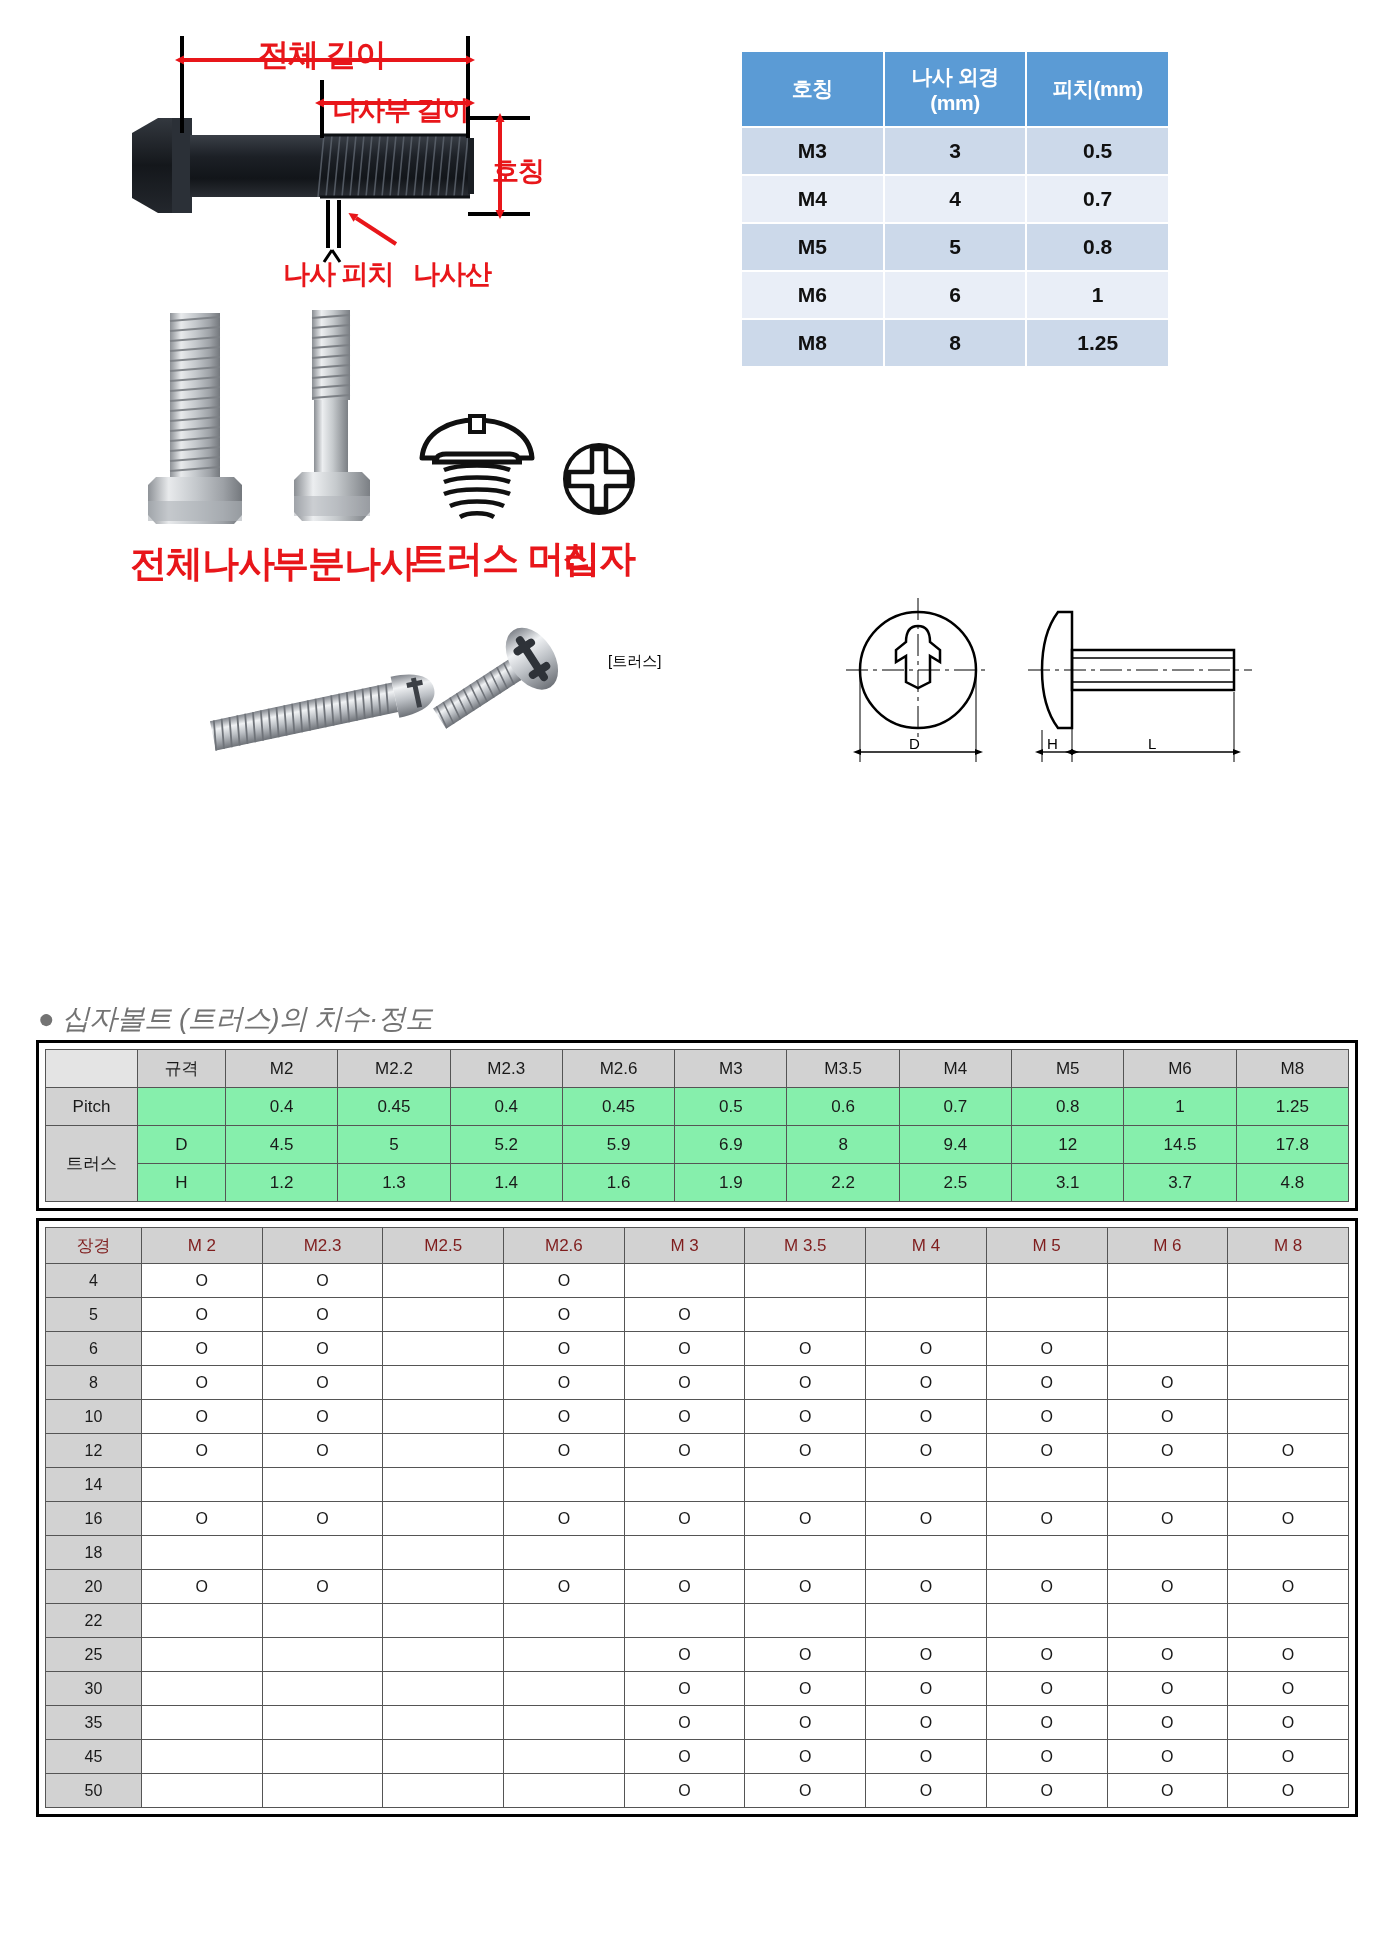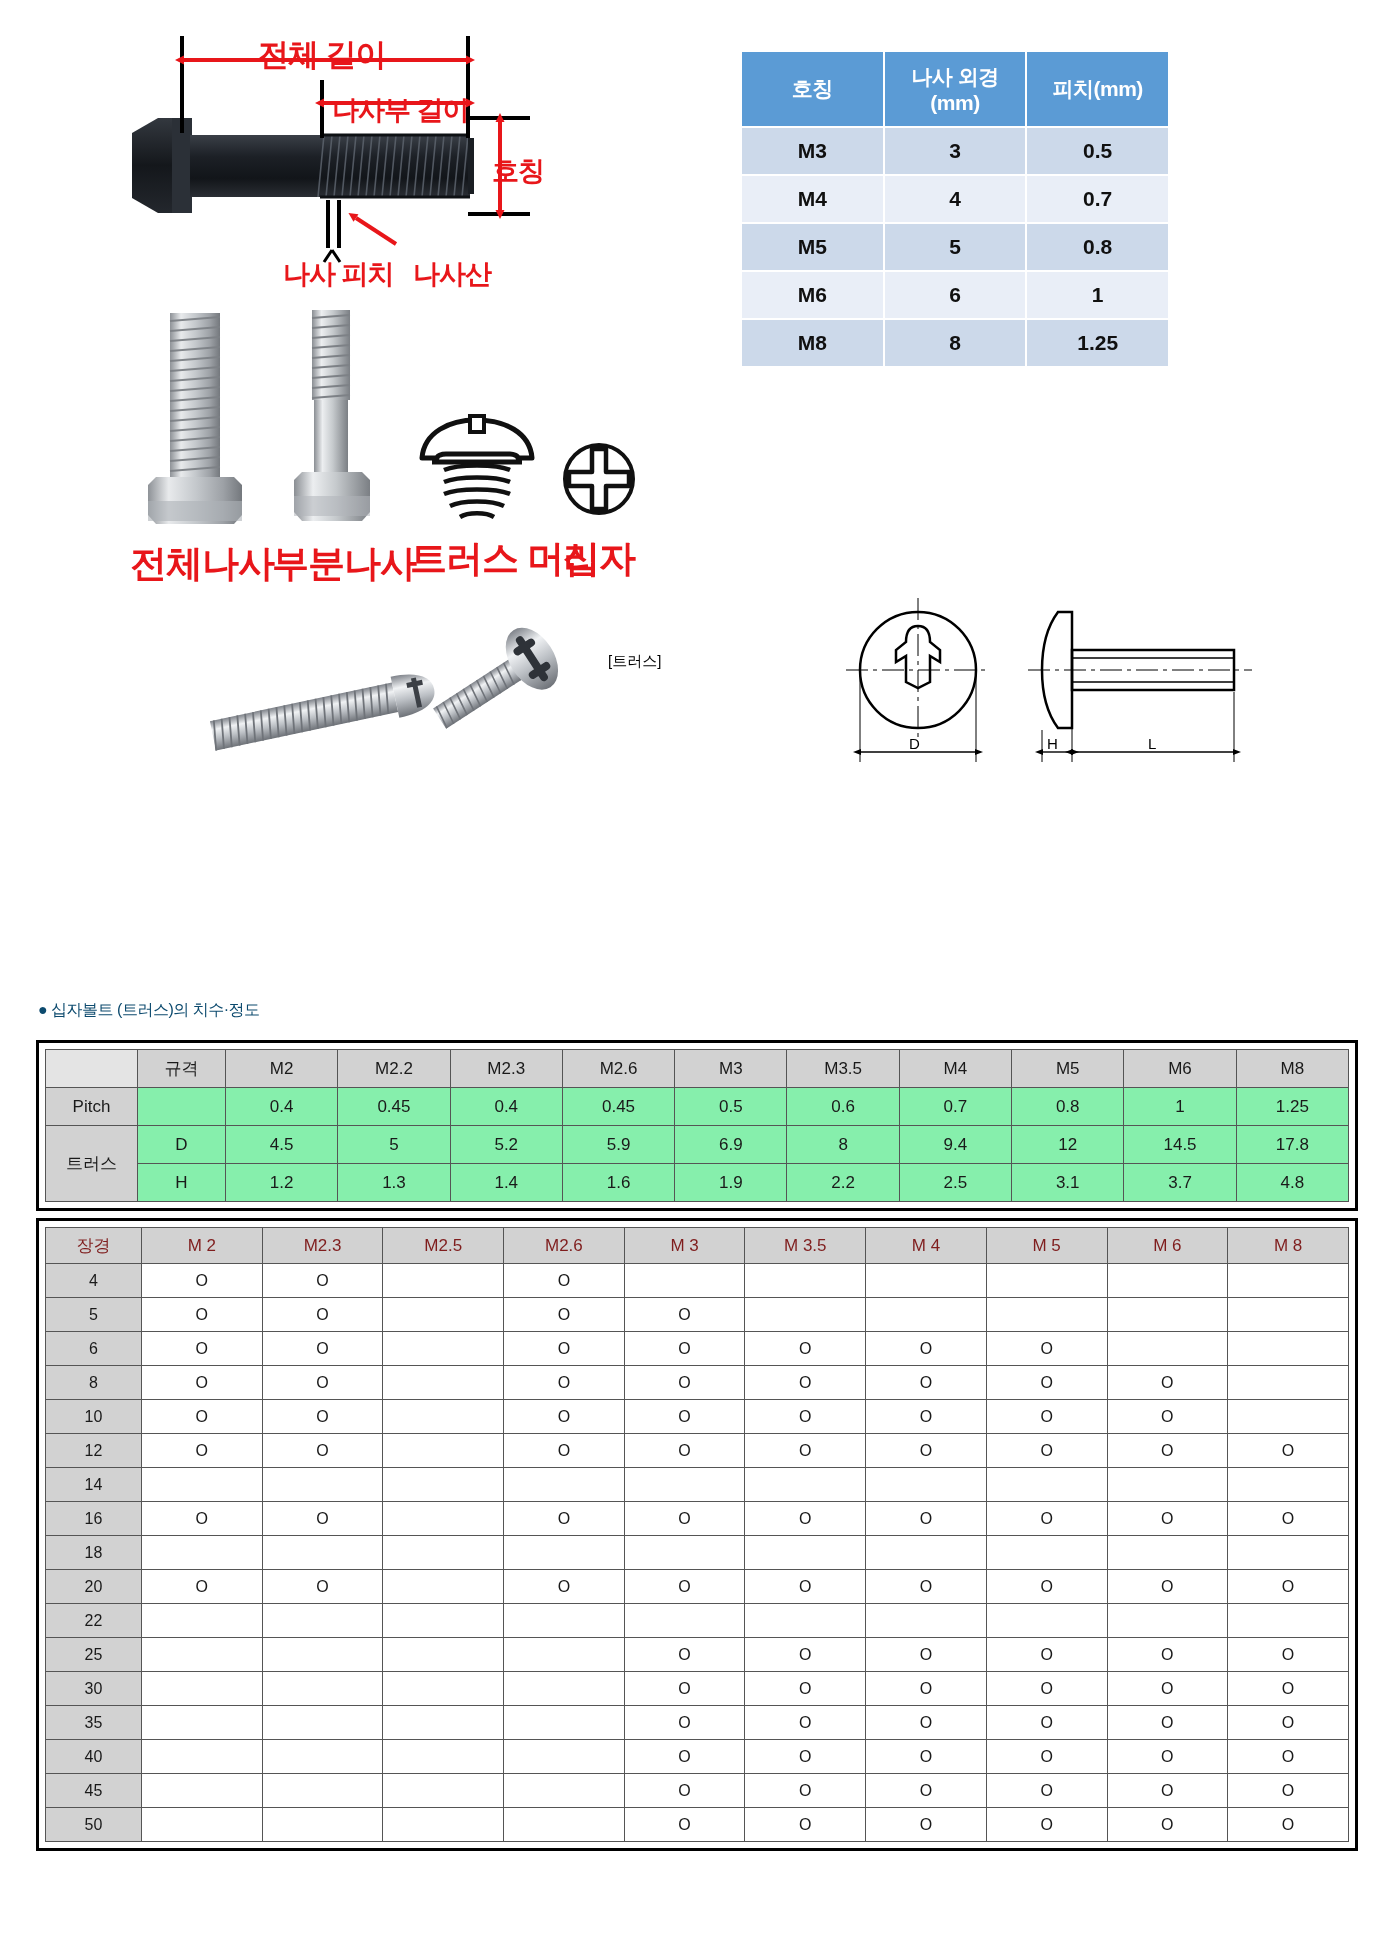--- a/index.html
+++ b/index.html
@@ -82,24 +82,25 @@
     position: absolute;
     font-size: 15px;
     color: #000;
     font-family: "Liberation Sans", sans-serif;
   }
 
   
   #truss-heading {
     position: absolute;
     left: 38px; top: 1000px;
-    font-size: 16px;
-    color: #0c4a6e;
+    font-size: 28px;
+    color: #737373;
     letter-spacing: -0.5px;
     font-weight: normal;
+    font-style: italic;
   }
 
   
   #truss-table-wrap {
     position: absolute;
     left: 36px; top: 1040px;
     width: 1322px;
     border: 3px solid #000000;
     background: #ffffff;
     padding: 6px;
@@ -690,33 +691,20 @@
             <td></td>
             <td></td>
             <td>O</td>
             <td>O</td>
             <td>O</td>
             <td>O</td>
             <td>O</td>
             <td>O</td>
           </tr>
           <tr>
-            <td class="rowhdr">40</td>
-            <td></td>
-            <td></td>
-            <td></td>
-            <td></td>
-            <td>O</td>
-            <td>O</td>
-            <td>O</td>
-            <td>O</td>
-            <td>O</td>
-            <td>O</td>
-          </tr>
-          <tr>
             <td class="rowhdr">45</td>
             <td></td>
             <td></td>
             <td></td>
             <td></td>
             <td>O</td>
             <td>O</td>
             <td>O</td>
             <td>O</td>
             <td>O</td>

